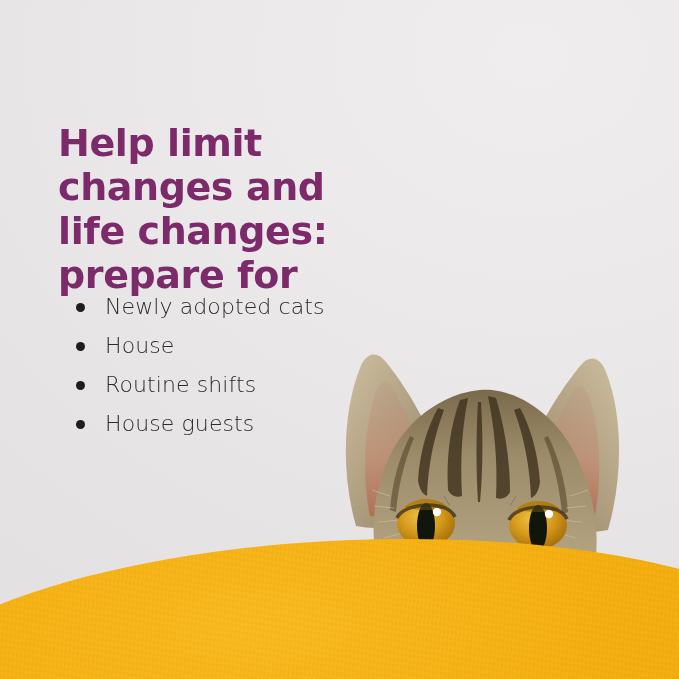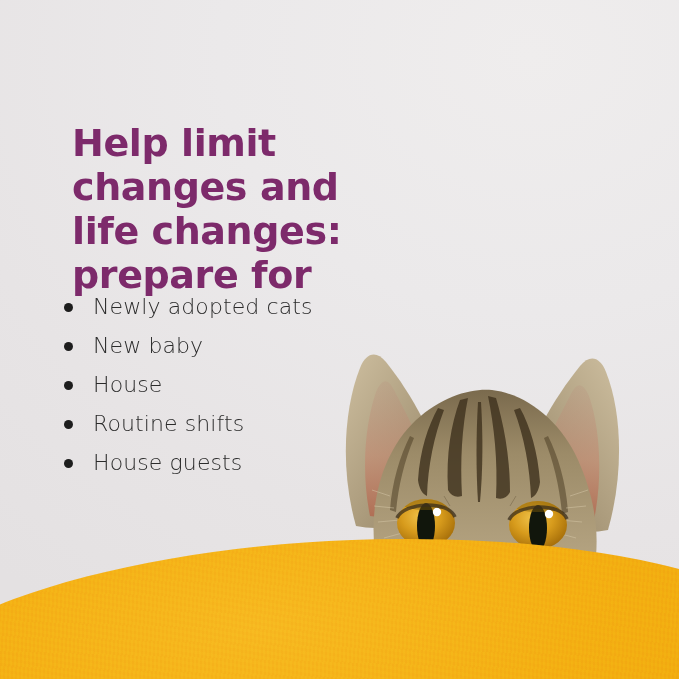--- a/index.html
+++ b/index.html
@@ -62,25 +62,25 @@
     top: 96px;
     width: 300px;
     z-index: 8;
     color: #7d2a6b;
     font-family: "DejaVu Sans", sans-serif;
     font-weight: 700;
     font-size: 38px;
     line-height: 44px;
     letter-spacing: -0.4px;
   }
-  .headline .hl-line { display: block; white-space: nowrap; margin-left: 14px; }
+  .headline .hl-line { display: block; white-space: nowrap; }
 
   .bullets {
     position: absolute;
-    left: 60px;
+    left: 72px;
     top: 292px;
     width: 320px;
     margin: 0;
     padding: 0;
     list-style: none;
     z-index: 8;
   }
   .bullets li {
     position: relative;
     padding-left: 33px;
@@ -205,24 +205,20 @@
     <span class="hl-line">prepare for</span>
   </h1>
 
   <ul class="bullets">
     <li>
       <span class="dot"></span>
       <span>Newly adopted cats</span>
     </li>
     <li>
       <span class="dot"></span>
-      <span>New baby</span>
-    </li>
-    <li>
-      <span class="dot"></span>
       <span>House</span>
     </li>
     <li>
       <span class="dot"></span>
       <span>Routine shifts</span>
     </li>
     <li>
       <span class="dot"></span>
       <span>House guests</span>
     </li>

